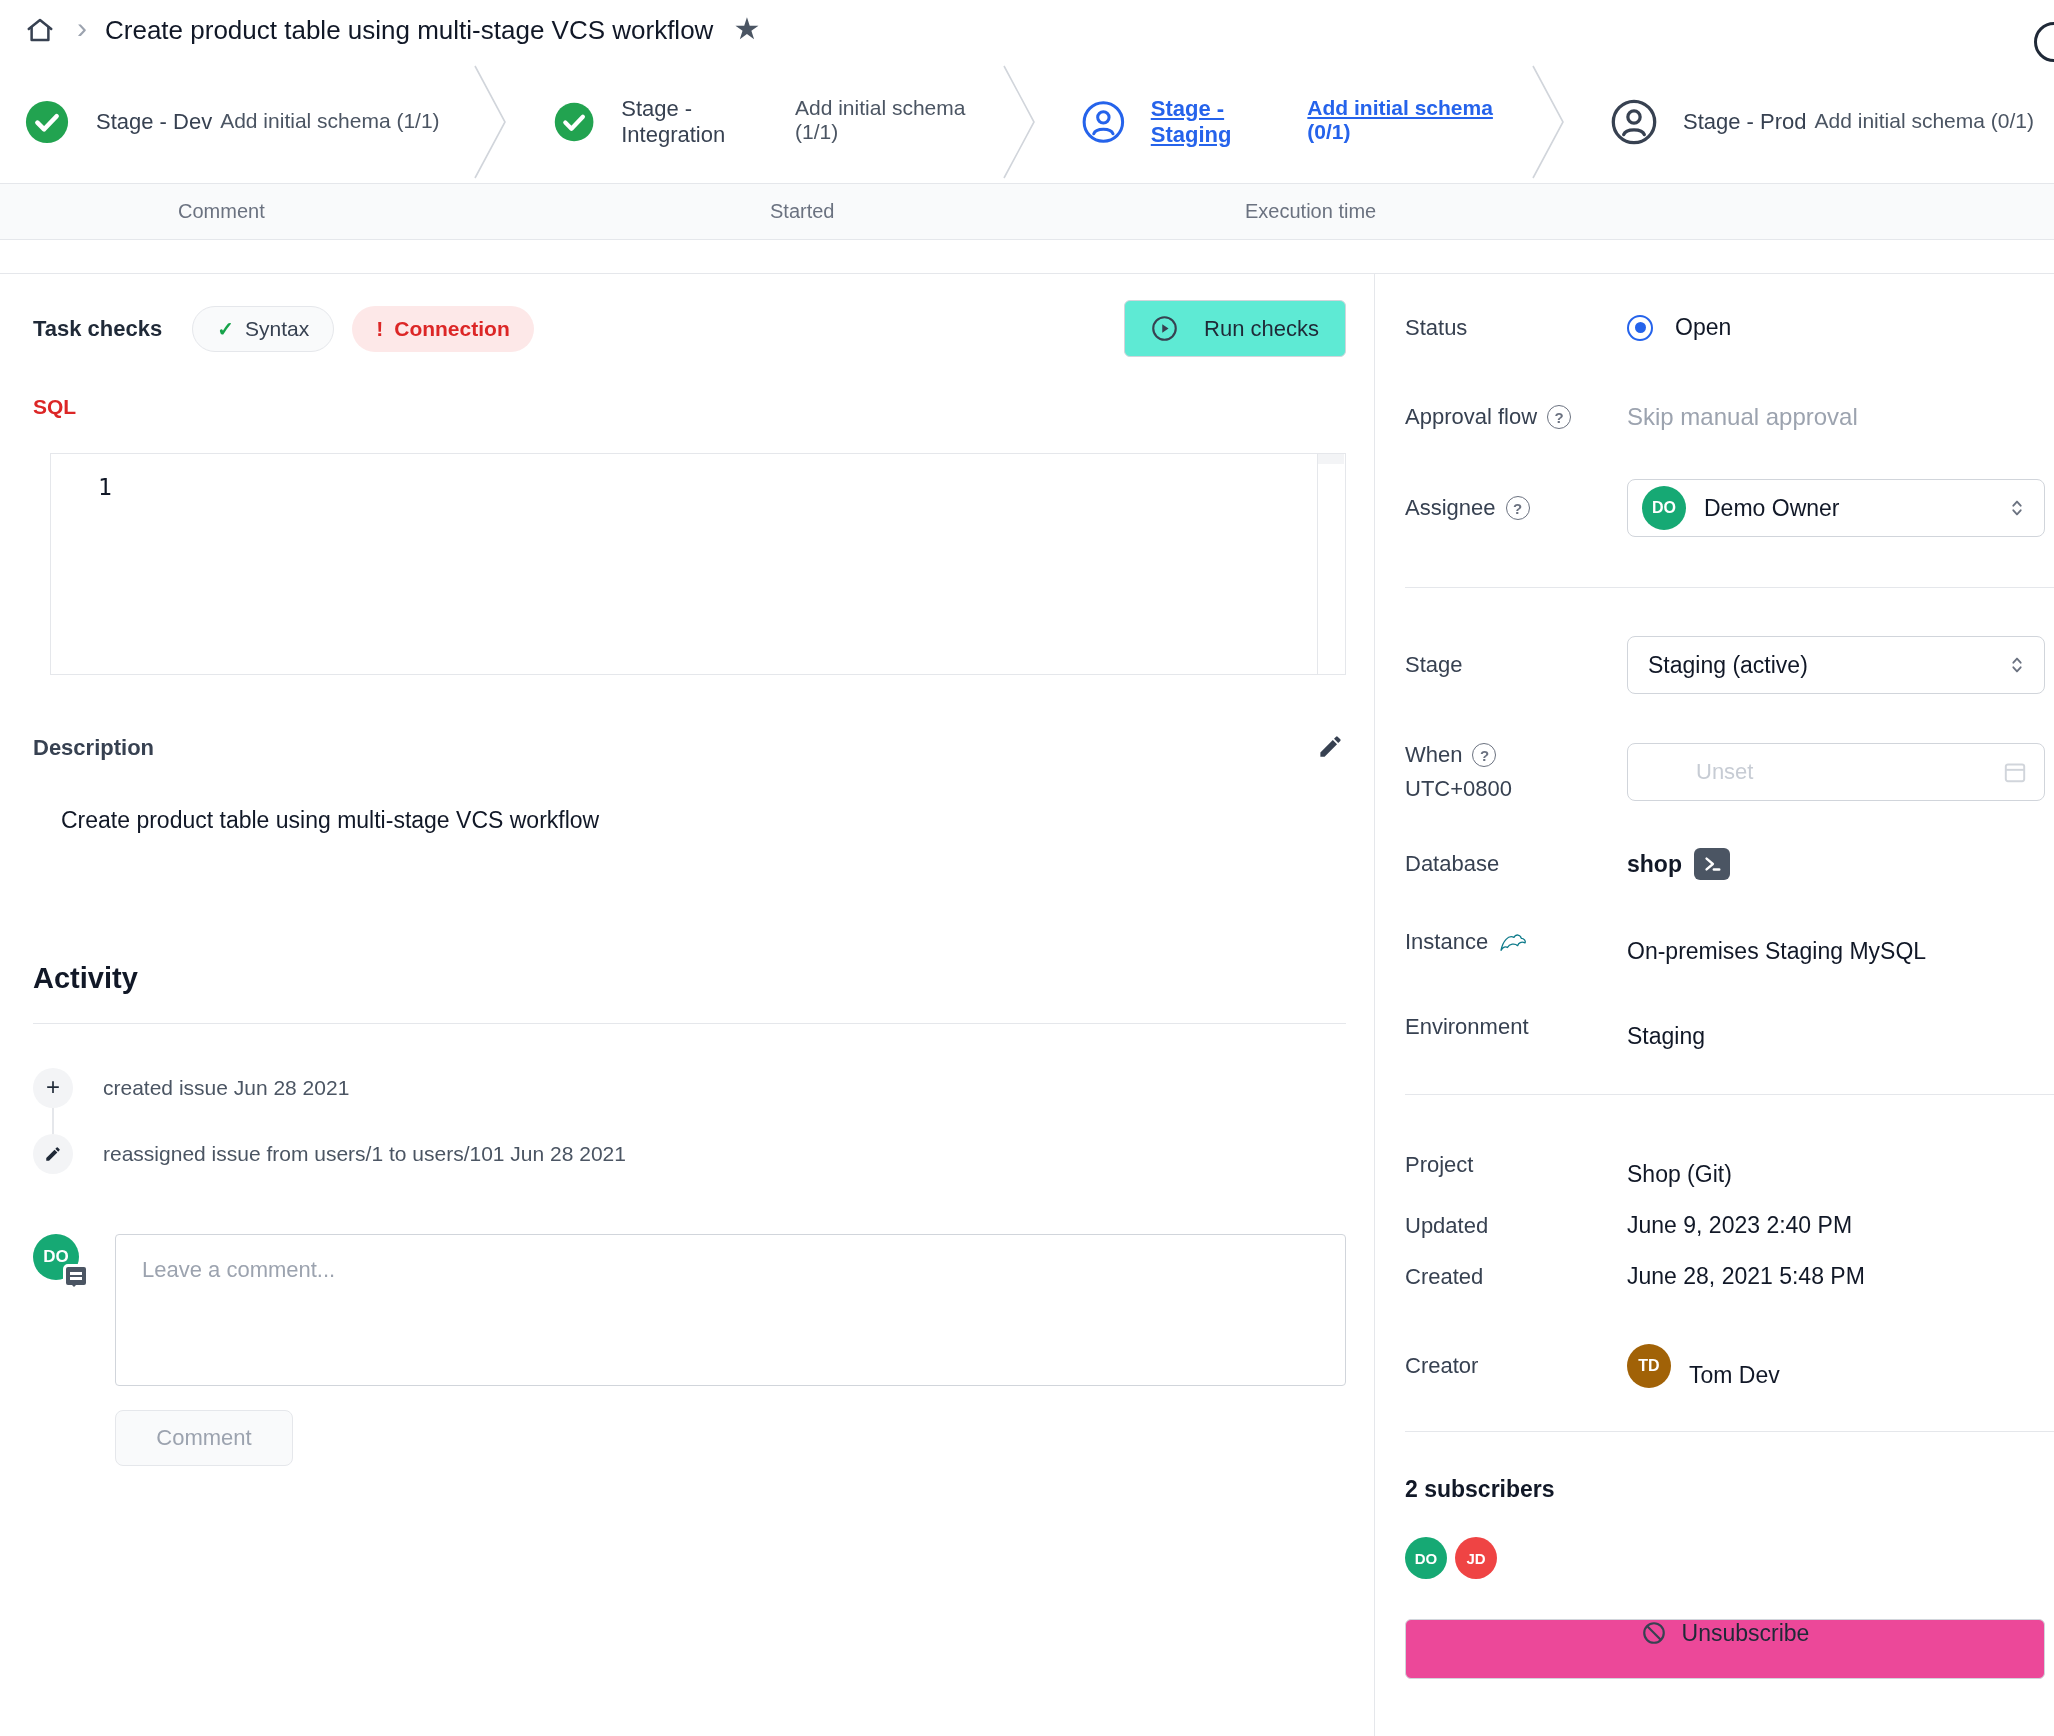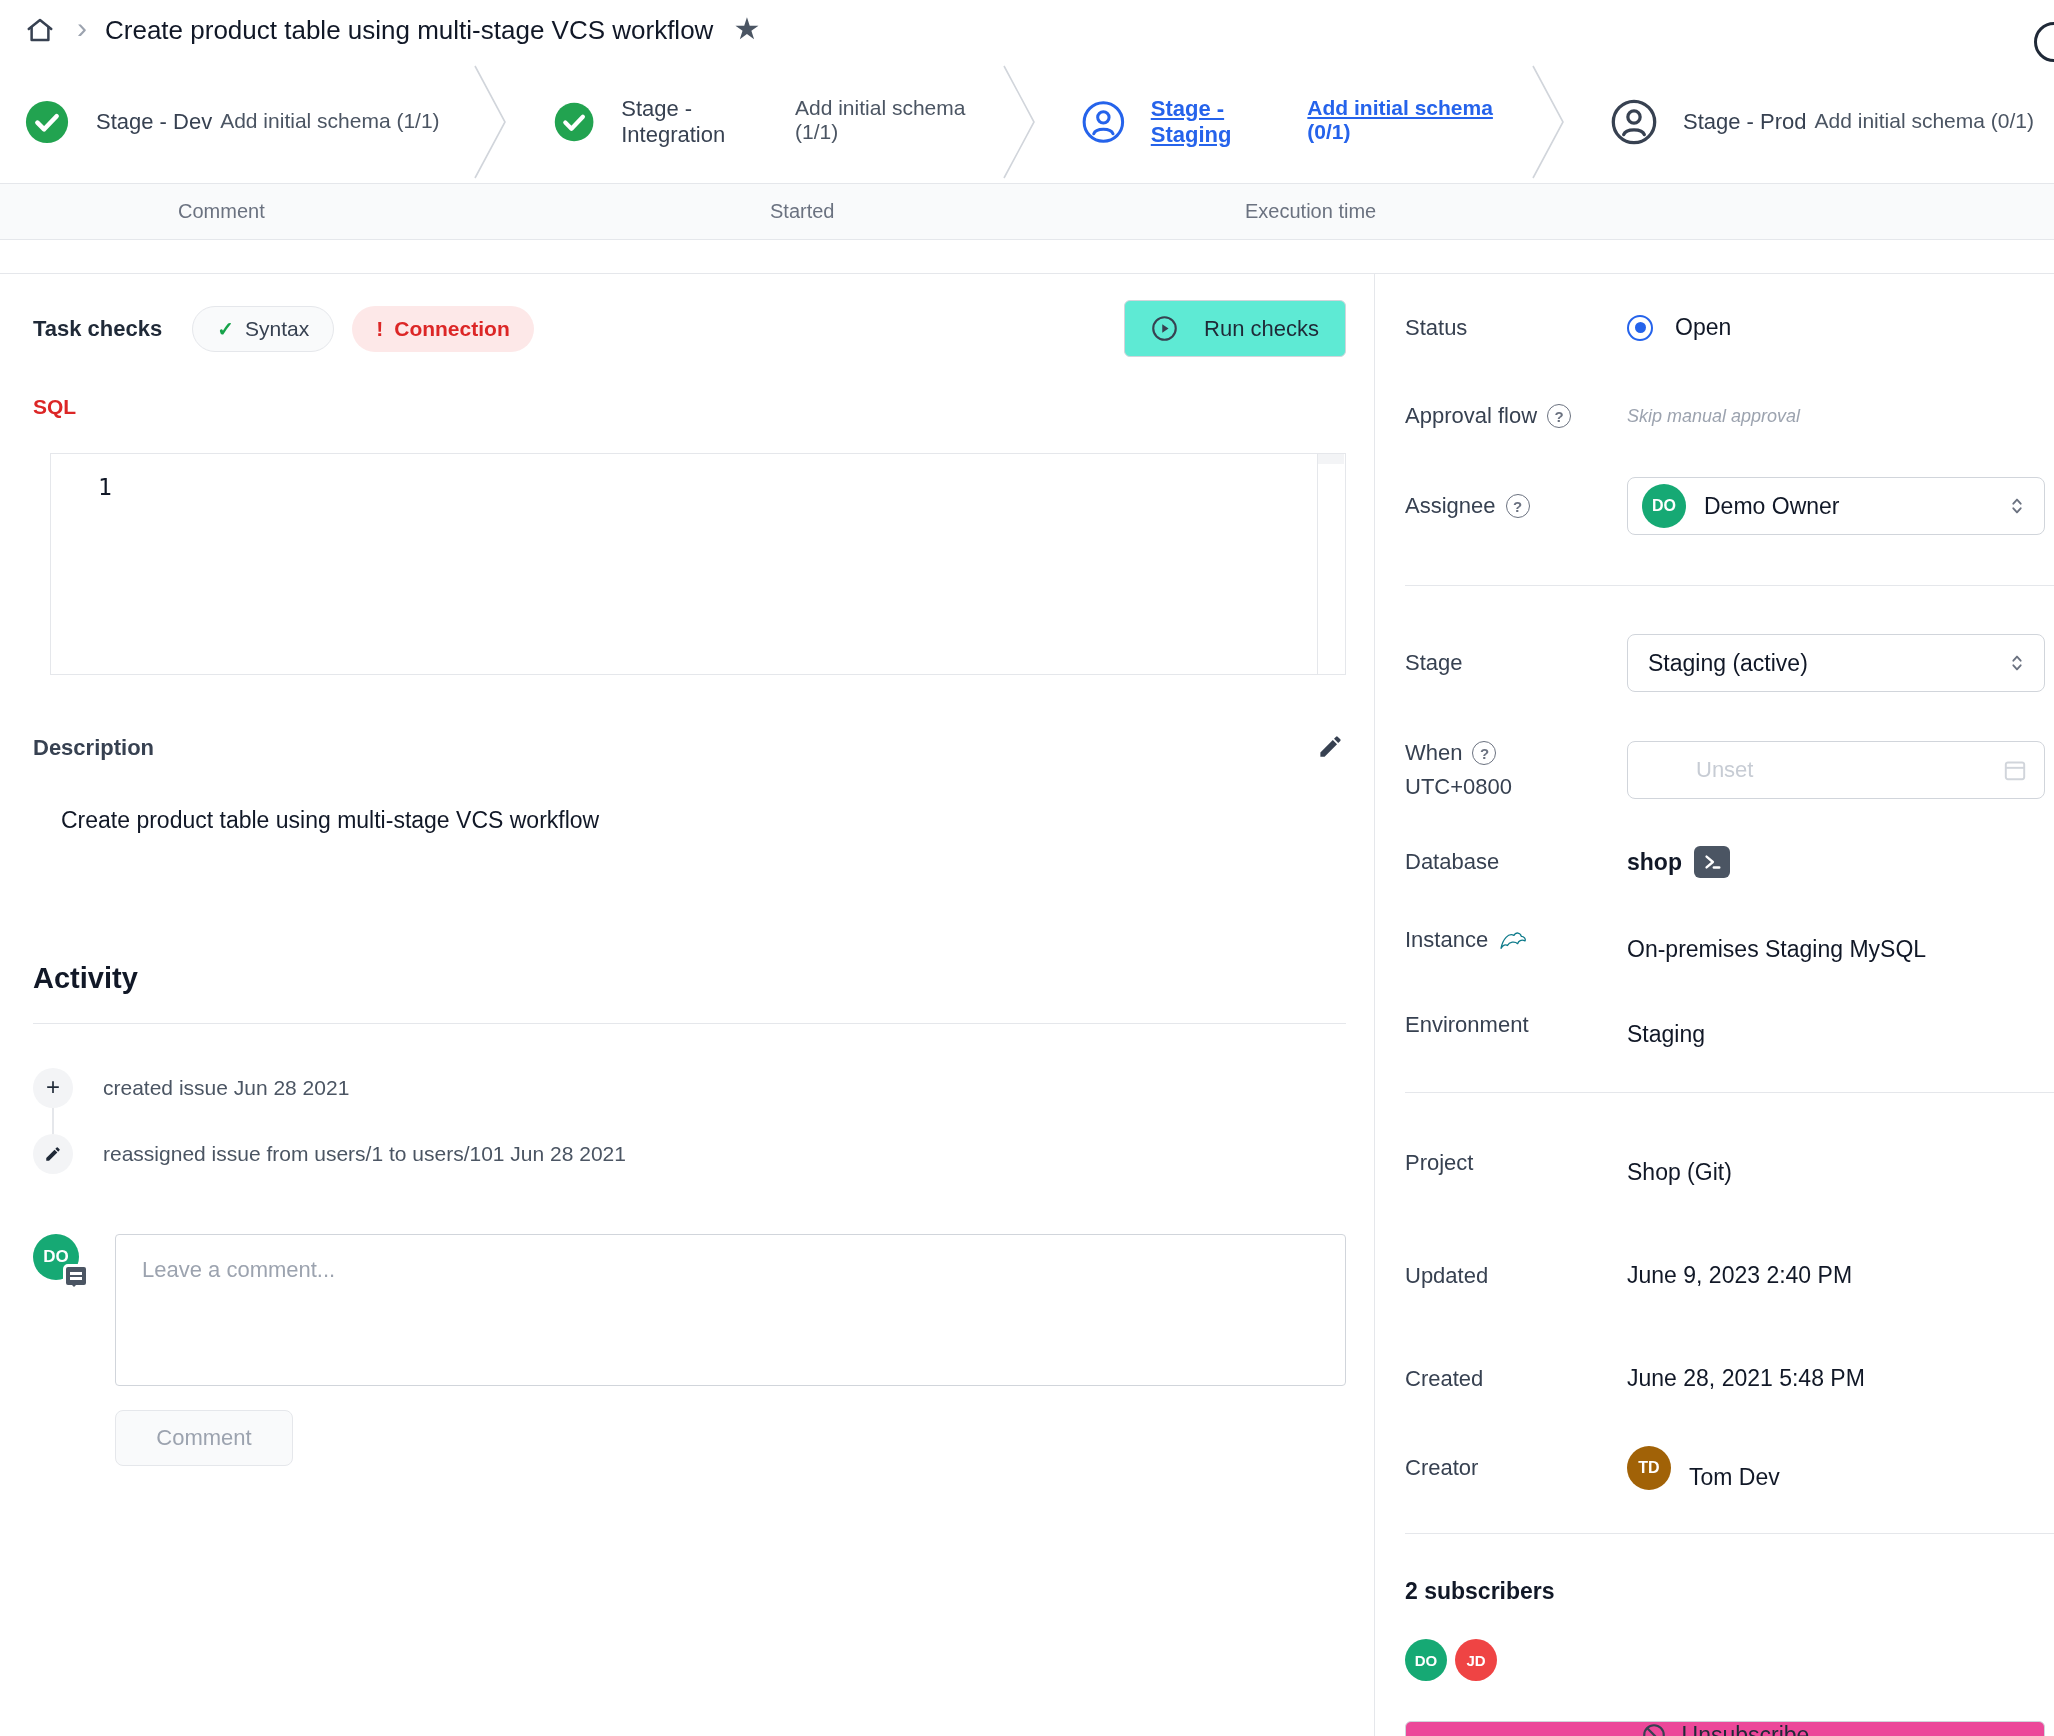--- a/index.html
+++ b/index.html
@@ -96,21 +96,21 @@
   .comment-box::placeholder { color:#9ca3af; }
   .comment-btn { margin-top:24px; margin-left:82px; width:178px; height:56px;
     background:#f9fafb; border:1px solid #e5e7eb; border-radius:8px;
     font-size:22px; font-weight:500; color:#9ca3af; cursor:pointer; }
 
   
   .s-row { display:flex; align-items:center; }
   .s-label { width:222px; flex:0 0 auto; font-size:22px; font-weight:500; color:#374151;
     display:flex; align-items:center; gap:10px; }
   .s-value { flex:1; margin-right:9px; font-size:23px; color:#111827; }
-  .muted { color:#9ca3af; font-weight:400; font-size:18px;font-style:italic; }
+  .muted { color:#9ca3af; font-weight:400; font-size:24px; }
   .bold-val { font-weight:400;margin-top:20px; }
   .qicon { width:24px; height:24px; border:1.5px solid #6b7280; border-radius:50%;
     color:#6b7280; font-size:15px; font-weight:700; display:inline-flex;
     align-items:center; justify-content:center; flex:0 0 auto; }
   .radio { width:26px; height:26px; border:2.5px solid #2563eb; border-radius:50%;
     display:inline-flex; align-items:center; justify-content:center; margin-right:22px; }
   .radio::after { content:""; width:11px; height:11px; background:#2563eb; border-radius:50%; }
   .select-box { display:flex; align-items:center; height:58px; border:1px solid #d1d5db;
     border-radius:8px; background:#fff; padding:0 16px 0 14px; cursor:pointer; }
   .select-box .sel-text { flex:1; font-size:23px; color:#111827; }
@@ -129,21 +129,21 @@
   .subs-h { font-size:23px; font-weight:600; color:#111827; }
   .subs-avatars { display:flex; gap:8px; }
   .subs-avatars .avatar { width:42px; height:42px; font-size:15px; }
   .unsub-btn { width:calc(100% - 9px); height:60px; background:#ec4899;
     border:1px solid #d1d5db; border-radius:6px; display:flex; 
     justify-content:center; gap:15px; font-size:23px; font-weight:500; color:#1f2937;
     cursor:pointer; font-family:"Liberation Sans", sans-serif; }
 
   .mt40 { margin-top:40px; } .mt62 { margin-top:62px; } .mt48 { margin-top:48px; }
   .mt50 { margin-top:50px; } .mt46 { margin-top:46px; } .mt38 { margin-top:38px; }
-  .mt44 { margin-top:44px; } .mt56 { margin-top:76px; } .mt52 { margin-top:52px; }
+  .mt44 { margin-top:44px; } .mt56 { margin-top:24px; } .mt52 { margin-top:52px; }
   .mt42 { margin-top:42px; } .mt34 { margin-top:34px; }
 </style>
 </head>
 <body>
 
 <div class="topbar">
   <span style="display:flex;">
     <svg width="30" height="30" viewBox="0 0 24 24" fill="none" stroke="#374151" stroke-width="2" stroke-linecap="round" stroke-linejoin="round">
       <path d="M3 11.2 12 4l9 7.2"></path>
         <path d="M5.3 9.8V20h13.4V9.8"></path>

